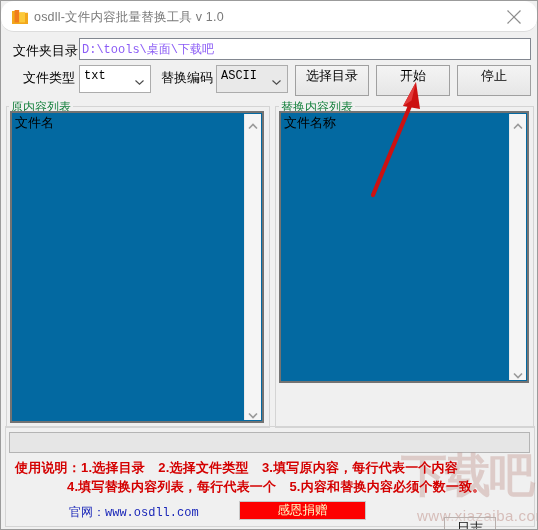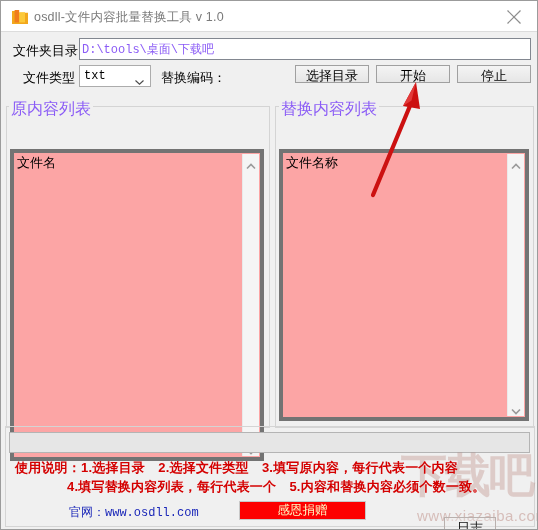--- a/index.html
+++ b/index.html
@@ -28,20 +28,21 @@
 
   
   .titlebar {
     position: absolute;
     left: 0; top: 0;
     width: 100%;
     height: 31px;
     background: #ffffff;
     border-bottom: 1px solid #dcdcdc;
     box-sizing: border-box;
+    border-radius: 13px;
   }
   .app-icon {
     position: absolute;
     left: 11px; top: 8px;
     width: 16px; height: 15px;
   }
   .title-text {
     position: absolute;
     left: 33px; top: 8px;
     font-size: 12.5px;
@@ -80,21 +81,21 @@
     font-size: 12px;
     color: #8b5cf6;
     padding: 0 0 0 2px;
     line-height: 20px;
     outline: none;
   }
 
   
   .combo {
     position: absolute;
-    height: 22px;
+    height: 28px;
     background: #fff;
     border: 1px solid #acacac;
     box-sizing: border-box;
   }
   .combo .cval {
     position: absolute;
     left: 4px; top: 2px;
     font-family: "Liberation Mono", monospace;
     font-size: 12px;
     color: #000;
@@ -103,63 +104,62 @@
   .combo .arrow {
     position: absolute;
     right: 6px; top: 8px;
     width: 9px; height: 5px;
   }
   .combo-type { left: 78px; top: 64px; width: 72px; }
   .combo-enc  { left: 215px; top: 64px; width: 72px; background:#e9e9e9; }
 
   .btn {
     position: absolute;
-    height: 18px;
+    height: 31px;
     background: linear-gradient(#f4f4f4, #e6e6e6);
     border: 1px solid #a0a0a0;
     box-sizing: border-box;
     font-size: 13px;
     color: #000;
     text-align: center;
     line-height: 20px;
     cursor: default;
     white-space: nowrap;
   }
   .btn-choose { left: 294px; top: 64px; width: 74px; }
   .btn-start  { left: 375px; top: 64px; width: 74px; }
   .btn-stop   { left: 456px; top: 64px; width: 74px; }
 
   
   .grp-title {
     position: absolute;
-    font-size: 16px;
-    color: #8b5cf6;
+    font-size: 12px;
+    color: #15803d;
     background: #f0f0f0;
     padding: 0 2px;
     white-space: nowrap;
   }
   .grp-title-left  { left: 8px;  top: 98px; }
   .grp-title-right { left: 278px; top: 98px; }
 
   .grp-box {
     position: absolute;
     border: 1px solid #d4d4d4;
     box-sizing: border-box;
     background: transparent;
   }
   .grp-left  { left: 5px;  top: 105px; width: 264px; height: 322px; }
   .grp-right { left: 274px; top: 105px; width: 259px; height: 322px; }
 
   .listbox {
     position: absolute;
-    background: #fca5a5;
-    border: 4px solid #737373;
+    background: #0369a1;
+    border: 2px solid #737373;
     box-sizing: border-box;
     overflow: hidden;
-    margin-top: 38px;
   }
   .list-left  { left: 9px;  top: 110px; width: 254px; height: 312px; }
   .list-right { left: 278px; top: 110px; width: 250px; height: 272px; }
 
   .list-item {
     position: absolute;
     left: 3px; top: 1px;
     font-size: 13px;
     color: #000;
     white-space: nowrap;
@@ -316,20 +316,28 @@
   <div class="combo combo-type">
     <span class="cval">txt</span>
     <span class="arrow">
       <svg width="9" height="5" viewBox="0 0 9 5">
         <polyline points="0.5,0.5 4.5,4.2 8.5,0.5" fill="none" stroke="#4a4a4a" stroke-width="1.1"></polyline>
       </svg>
     </span>
   </div>
 
   <span class="lbl lbl-enc">替换编码：</span>
+  <div class="combo combo-enc">
+    <span class="cval">ASCII</span>
+    <span class="arrow">
+      <svg width="9" height="5" viewBox="0 0 9 5">
+        <polyline points="0.5,0.5 4.5,4.2 8.5,0.5" fill="none" stroke="#4a4a4a" stroke-width="1.1"></polyline>
+      </svg>
+    </span>
+  </div>
 
   <div class="btn btn-choose">选择目录</div>
   <div class="btn btn-start">开始</div>
   <div class="btn btn-stop">停止</div>
 
   <div class="grp-box grp-left"></div>
   <span class="grp-title grp-title-left">原内容列表</span>
   <div class="listbox list-left">
     <span class="list-item">文件名</span>
     <div class="vscroll">

